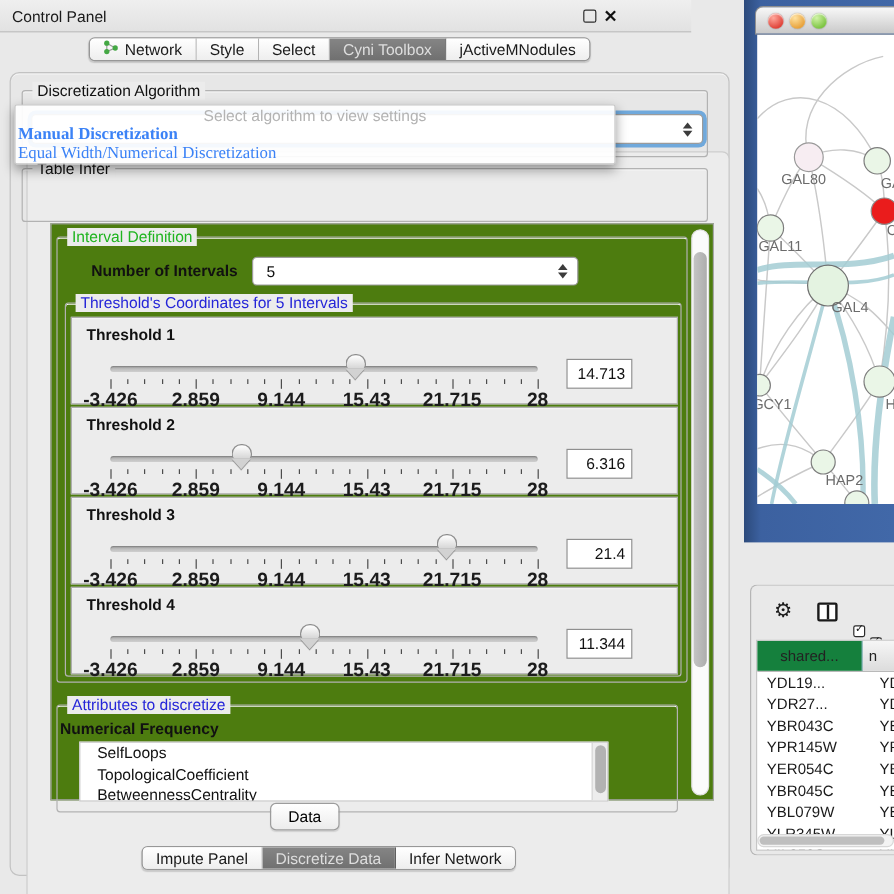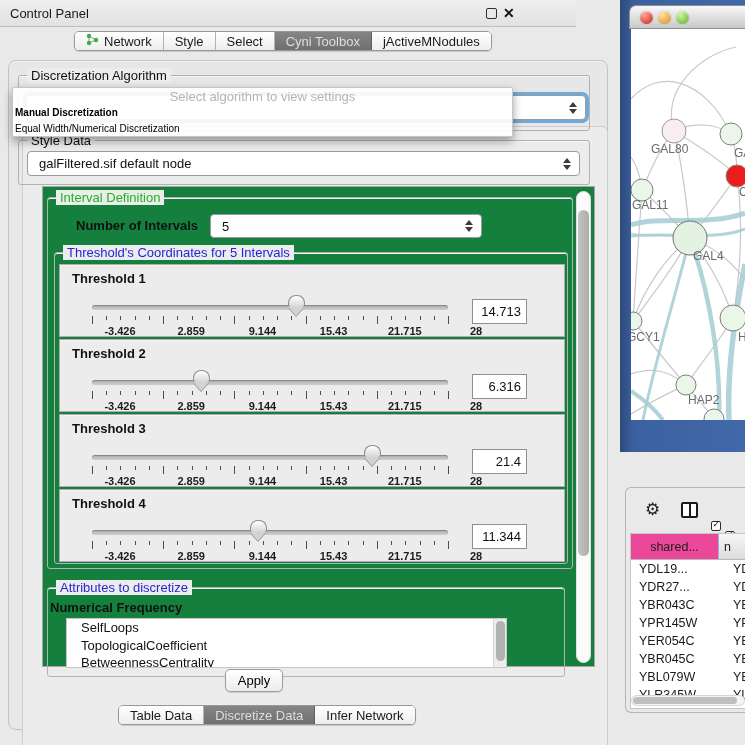--- a/index.html
+++ b/index.html
@@ -47,26 +47,26 @@
   .updown { width:9px; margin-right:8px; display:flex; flex-direction:column; align-items:center; gap:2px; }
   .updown .tri-up { width:0; height:0; border-left:4px solid transparent; border-right:4px solid transparent; border-bottom:5px solid #3c3c3c; }
   .updown .tri-down { width:0; height:0; border-left:4px solid transparent; border-right:4px solid transparent; border-top:5px solid #3c3c3c; }
   .focus-ring { box-shadow:0 0 0 3px rgba(90,157,217,.85); }
 
   
   #algo-popup { position:absolute; left:12px; top:87px; width:501px; height:50px;
                 background:rgba(255,255,255,.92); border:1px solid #c6c6c6; border-radius:2px;
                 box-shadow:0 4px 10px rgba(0,0,0,.38); z-index:30; }
   #algo-popup .prompt { height:17px; line-height:17px; text-align:center; color:#b3b3b3; font-size:13px; }
-  #algo-popup .pop-item { height:16px; line-height:16px; padding-left:2px; font-size:10px; color:#000000; }
+  #algo-popup .pop-item { height:16px; line-height:16px; padding-left:2px; font-size:14px; color:#3b82f6;font-family:Liberation Serif, serif; }
   #algo-popup .pop-item.bold { font-weight:bold; }
 
   
   #viewport { position:absolute; left:42px; top:186px; width:553px; height:481px;
-              border:1px solid #a6a6a6; background:#15803d; }
+              border:1px solid #a6a6a6; background:#4d7c0f; }
   .vscroll-track { position:absolute; right:3px; top:4px; width:15px; height:472px;
                    background:#fbfbfb; border:1px solid #e1e1e1; border-radius:8px; }
   .vscroll-thumb { position:absolute; left:1px; top:18px; width:11px; height:346px;
                    background:linear-gradient(90deg,#c4c4c4,#adadad); border-radius:6px; }
 
   
   .thr-panel { position:absolute; left:4px; width:506px; height:73px;
                border:1px solid #aeaeae; background:#ececec; box-shadow:inset 0 1px 0 #f4f4f4; }
   .thr-title { position:absolute; left:12px; top:6px; font-weight:bold; font-size:13px; }
   .slider { position:absolute; left:32px; top:0; width:356px; height:73px; }
@@ -75,22 +75,22 @@
   .thumb { position:absolute; top:30px; width:17px; height:12px; margin-left:-9px;
            background:linear-gradient(#ffffff,#d6d6d6); border:1px solid #8d8d8d; border-bottom:none;
            border-radius:8px 8px 3px 3px; z-index:2; }
   .thumb::after { content:""; position:absolute; left:-1px; top:11px; width:0; height:0;
            border-left:8.5px solid transparent; border-right:8.5px solid transparent;
            border-top:9px solid #d2d2d2; filter:drop-shadow(0 1px 0 #8d8d8d); }
   .ticks { position:absolute; left:0; top:51px; width:356px; height:9px; }
   .tick { position:absolute; top:0; width:1px; height:4px; background:#4c4c4c; }
   .tick.major { height:8px; }
   .tick-labels { position:absolute; left:0; top:60px; width:356px; height:12px; }
-  .tick-label { position:absolute; transform:translateX(-50%); font-size:11px; font-weight:bold;
-                color:#1c1c1c; white-space:nowrap;margin-left:28px; }
+  .tick-label { position:absolute; transform:translateX(-50%); font-size:16px; font-weight:bold;
+                color:#1c1c1c; white-space:nowrap; }
   .valbox { position:absolute; left:412px; top:34px; width:55px; height:25px; background:#fff;
             border:1px solid #8f8f8f; font-size:13px; text-align:right; line-height:23px;
             padding-right:5px; }
 
   
   #attr-list { position:absolute; left:18px; top:30px; width:441px; height:50px; background:#fff;
                border:1px solid #c7c7c7; overflow:hidden; }
   #attr-list .attr-item { height:17.5px; line-height:17.5px; padding-left:14px; font-size:13px; color:#111; }
   .list-scroll-track { position:absolute; right:0; top:0; width:13px; height:48px; background:#ededed;
                border-left:1px solid #d6d6d6; }
@@ -125,21 +125,21 @@
   .gear-glyph { font-size:17px; line-height:17px; color:#1c1c1c; font-family:"DejaVu Sans", sans-serif; }
   .split-icon { width:17px; height:16px; border:2px solid #1a1a1a; border-radius:2px; position:relative; background:#fff; }
   .split-icon::after { content:""; position:absolute; left:50%; top:0; width:2px; height:100%; background:#1a1a1a; transform:translateX(-1px); }
   .mini-checkbox { width:10px; height:10px; border:1.5px solid #2a2a2a; border-radius:2px; position:relative; background:#fff; }
   .mini-checkbox::after { content:"✓"; position:absolute; left:0.5px; top:-3px; font-size:9px; color:#111; }
 
   #tpanel-table { position:absolute; left:4px; top:45px; width:116px; height:176px; background:#fff;
                   border:1px solid #c6c6c6; overflow:hidden; }
   .th-row { display:flex; height:26px; border-bottom:1px solid #b9b9b9; }
   .th-cell { font-size:12.5px; display:flex; align-items:center; justify-content:center; color:#222; }
-  .th-cell.c1 { width:88px; background:#ec4899; border-right:1px solid #93b7c9; }
+  .th-cell.c1 { width:88px; background:#15803d; border-right:1px solid #93b7c9; }
   .th-cell.c2 { flex:1; background:linear-gradient(#f6f6f6,#dcdcdc); justify-content:flex-start; padding-left:5px; }
   .t-row { display:flex; height:18px; }
   .t-cell { font-size:12.5px; line-height:18px; color:#1a1a1a; white-space:nowrap; overflow:hidden; }
   .t-cell.c1 { width:98px; padding-left:8px; }
   .t-cell.c2 { flex:1; padding-left:4px; }
   #tpanel-hscroll { position:absolute; left:5px; top:207px; width:114px; height:11px;
                     background:#f3f3f3; border:1px solid #d7d7d7; border-radius:6px; }
   #tpanel-hscroll .hthumb { position:absolute; left:1px; top:1px; width:104px; height:7px;
                     background:#bfbfbf; border-radius:4px; }
 </style>
@@ -195,28 +195,21 @@
       </span>
   </div>
 
   <div id="algo-popup">
     <div class="prompt">Select algorithm to view settings</div>
   <div class="pop-item bold">Manual Discretization</div>
       <div class="pop-item">Equal Width/Numerical Discretization</div>
     </div>
 
   <div class="groupbox" style="left:18px; top:140px; width:572px; height:45px;">
-    <span class="group-label">Style Data</span>
-  </div>
-  <div class="combo" style="left:27px; top:151px; width:553px; height:25px;">
-    <span class="ctext">galFiltered.sif default node</span>
-    <span class="updown">
-        <span class="tri-up"></span>
-        <span class="tri-down"></span>
-      </span>
+    <span class="group-label">Table Infer</span>
   </div>
 
   <div id="viewport">
 
     <div class="groupbox" style="left:4px; top:10px; width:526px; height:372px;">
       <span class="group-label gl-green">Interval Definition</span>
 
       <span class="abs" style="left:28px; top:20px; font-weight:bold;">Number of Intervals</span>
       <div class="combo" style="left:162px; top:16px; width:272px; height:24px;">
         <span class="ctext">5</span>
@@ -420,25 +413,25 @@
           <div class="list-scroll-thumb"></div>
         </div>
       </div>
     </div>
 
     <div class="vscroll-track">
       <div class="vscroll-thumb"></div>
     </div>
   </div>
 
-  <button class="push-button" style="left:225px; top:669px; width:58px; height:23px;">Apply</button>
+  <button class="push-button" style="left:225px; top:669px; width:58px; height:23px;">Data</button>
 
   <div class="seg-group" style="left:118px; top:705px; height:20px;" id="bottom-tabs">
       <div class="seg">
-        <span>Table Data</span>
+        <span>Impute Panel</span>
       </div>
       <div class="seg selected">
         <span>Discretize Data</span>
       </div>
       <div class="seg">
         <span>Infer Network</span>
       </div>
     </div>
 </div>
 

